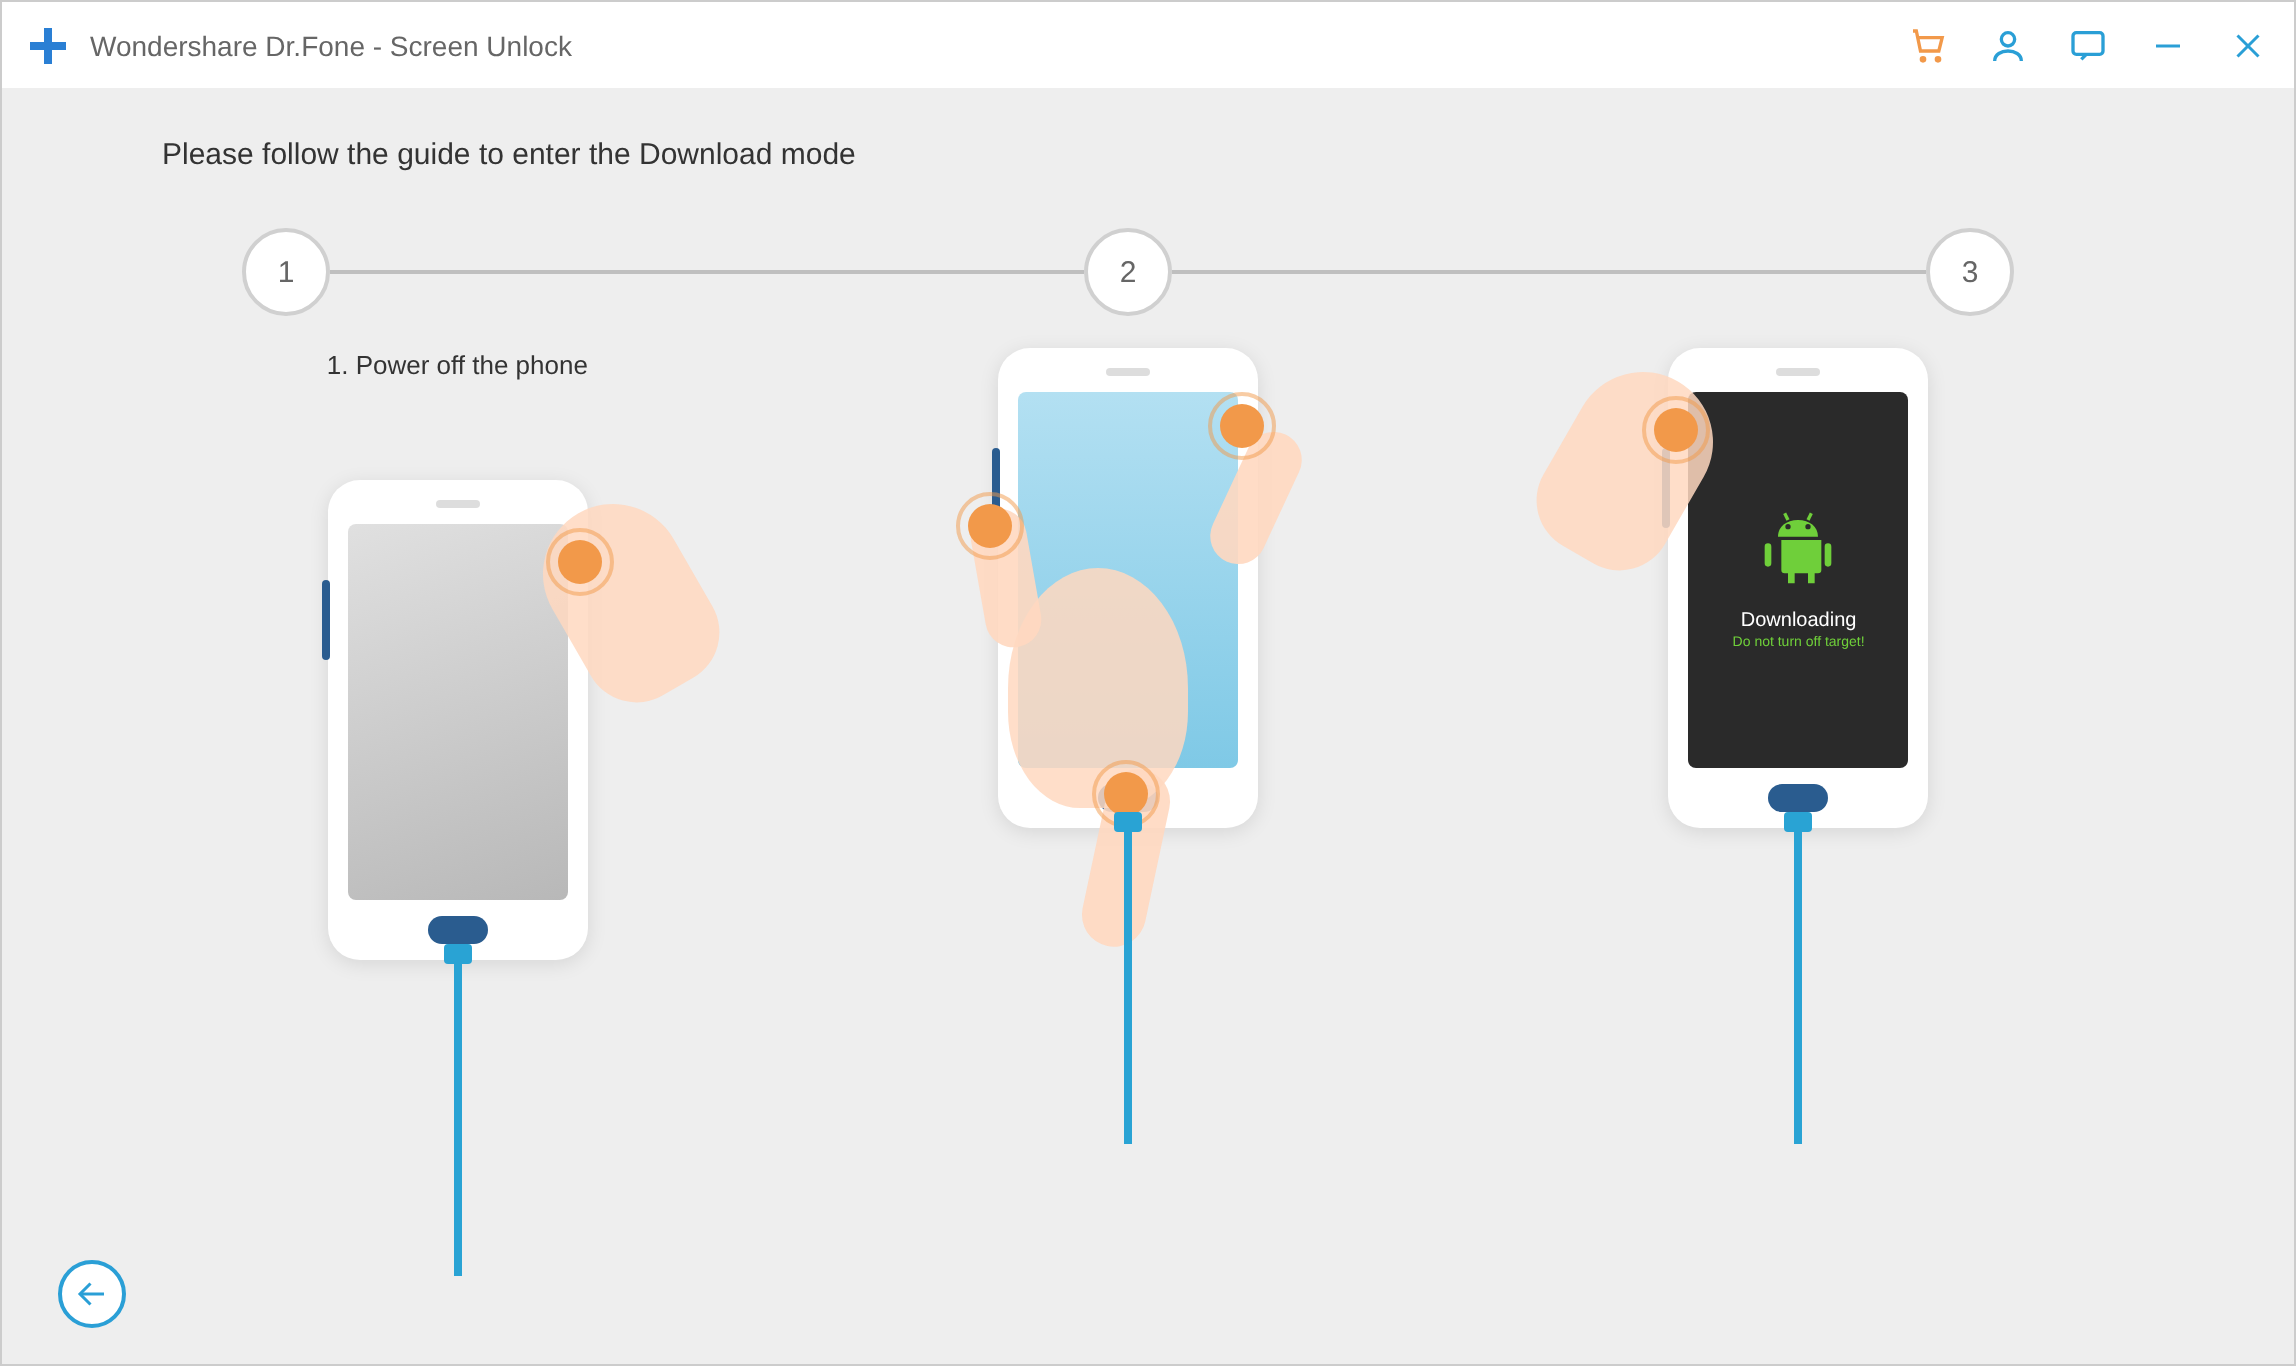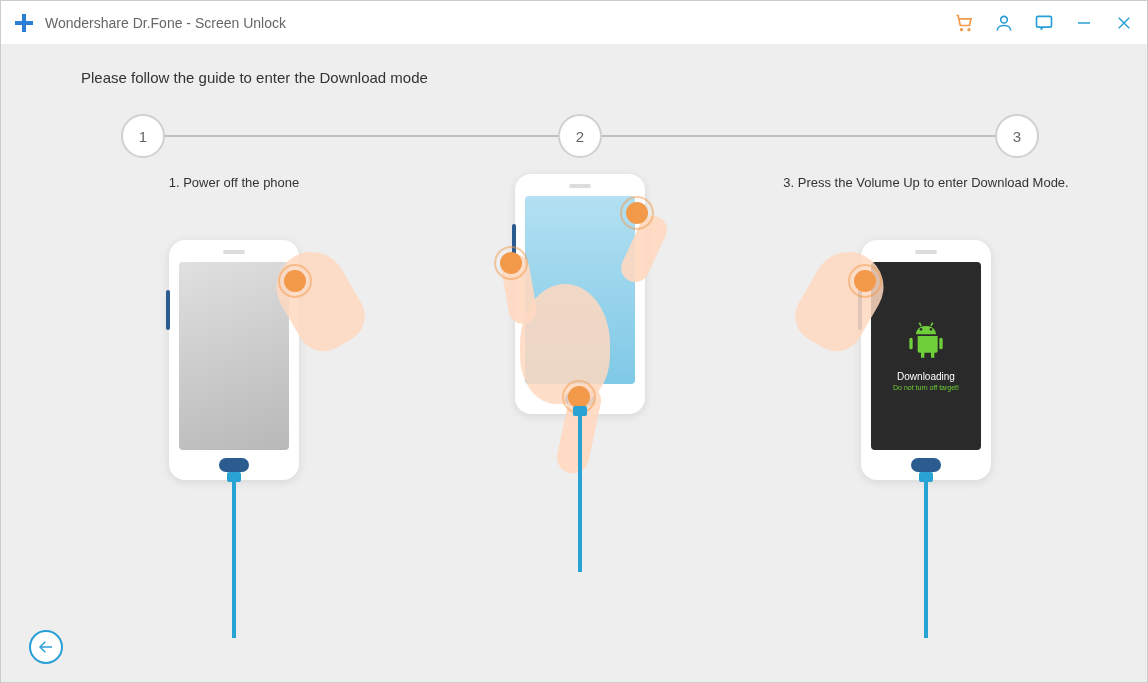--- a/index.html
+++ b/index.html
@@ -31,21 +31,21 @@
   width: 22px; height: 22px;
   display: flex; align-items: center; justify-content: center;
 }
 .titlebar-title { font-size: 14px; color: #666; }
 .titlebar-right { margin-left: auto; display: flex; align-items: center; gap: 18px; }
 .titlebar-btn { width: 22px; height: 22px; display: flex; align-items: center; justify-content: center; cursor: pointer; }
 
 .content {
   flex: 1;
   background: #eeeeee;
-  padding: 24px 48px 20px 60px;
+  padding: 24px 80px 20px 60px;
   overflow: hidden;
   position: relative;
 }
 .guide-title { font-size: 15px; color: #333; margin-bottom: 28px; margin-left: 20px; }
 
 .stepper {
   display: flex;
   align-items: center;
   justify-content: center;
   margin: 0 60px 16px 60px;
@@ -297,21 +297,20 @@
           </div>
           <div class="dot dot-s2a"></div>
           <div class="dot dot-s2b"></div>
           <div class="finger-s2-bottom"></div>
           <div class="dot dot-s2c"></div>
           <div class="cable"></div>
         </div>
       </div>
 
       <div class="step-col">
-        <div class="step-label">3. Press the Volume Up to enter Download Mode.</div>
         <div class="phone-wrap">
           <div class="phone">
             <div class="speaker"></div>
             <div class="vol-btn"></div>
             <div class="screen screen-dark">
               <svg width="40" height="40" viewBox="0 0 24 24">
                 <path fill="#6fcf3a" d="M6 8c0-3 2.5-5 6-5s6 2 6 5v0H6zM5 9h14v9a1 1 0 01-1 1h-1v3h-2v-3h-4v3H9v-3H8a1 1 0 01-1-1V9zM3 10a1 1 0 011 1v5a1 1 0 01-2 0v-5a1 1 0 011-1zm18 0a1 1 0 011 1v5a1 1 0 01-2 0v-5a1 1 0 011-1z"></path>
                 <circle cx="9" cy="5" r="0.8" fill="#2a2a2a"></circle>
                   <circle cx="15" cy="5" r="0.8" fill="#2a2a2a"></circle>
                 <line x1="8" y1="1" x2="9" y2="3" stroke="#6fcf3a" stroke-width="1"></line>

